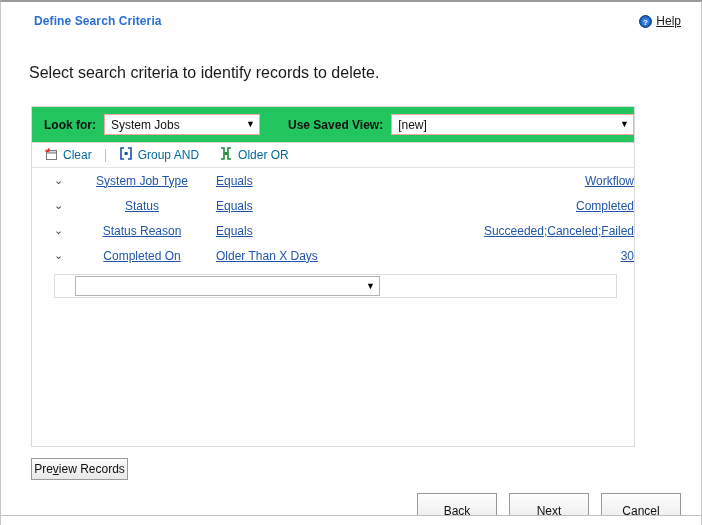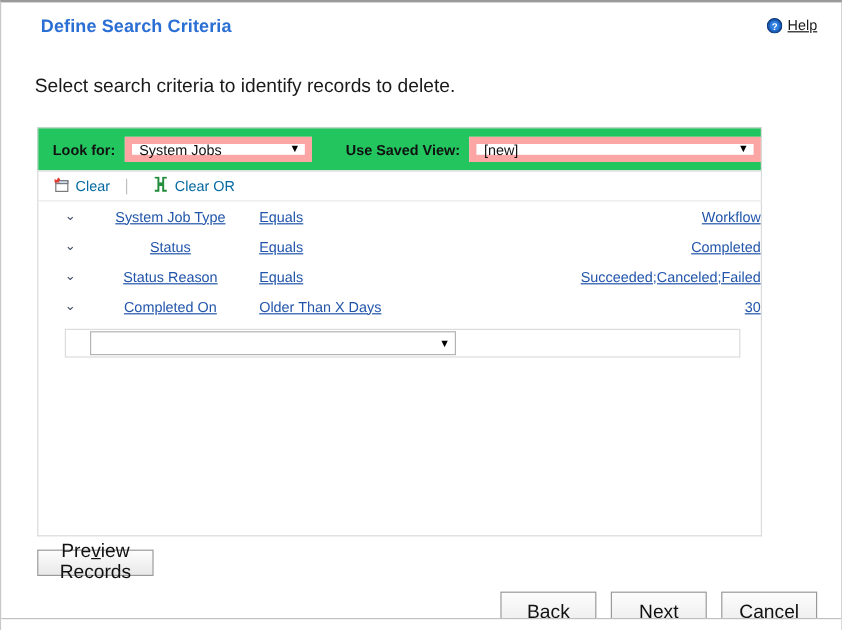--- a/index.html
+++ b/index.html
@@ -28,21 +28,21 @@
     border-right: 1px solid #c8c8c8;
     background: #ffffff;
     overflow: hidden;
   }
 
   
   #page-title {
     position: absolute;
     left: 33px;
     top: 12px;
-    font-size: 15px;
+    font-size: 12px;
     font-weight: bold;
     color: #2b6fd4;
     letter-spacing: 0.1px;
   }
   #help-link {
     position: absolute;
     right: 20px;
     top: 12px;
     display: flex;
     align-items: center;
@@ -81,21 +81,21 @@
   .bar-label {
     font-weight: bold;
     font-size: 12px;
     color: #111;
     white-space: nowrap;
   }
   .fauxselect {
     box-sizing: border-box;
     height: 21px;
     background: #ffffff;
-    border: 6px solid #fca5a5;
+    border: 1px solid #fca5a5;
     display: flex;
     align-items: center;
     justify-content: space-between;
     padding: 0 4px 0 6px;
     font-size: 12px;
     color: #111;
     cursor: pointer;
   }
   .fauxselect .caret {
     font-size: 9px;
@@ -201,21 +201,21 @@
     cursor: pointer;
   }
   #new-row-select .caret { font-size: 9px; color: #000; }
 
   
   .btn {
     box-sizing: border-box;
     background: linear-gradient(#fdfdfd, #e8e8e8);
     border: 1px solid #9a9a9a;
     font-family: "Liberation Sans", sans-serif;
-    font-size: 16px;
+    font-size: 12px;
     color: #111;
     text-align: center;
     cursor: pointer;
     display: flex;
     align-items: center;
     justify-content: center;
   }
   #preview-records-button {
     position: absolute;
     left: 30px;
@@ -285,30 +285,40 @@
           <rect x="2.5" y="3.5" width="10" height="9" fill="#ffffff" stroke="#7a7a7a" stroke-width="1"></rect>
           <rect x="2.5" y="3.5" width="10" height="2.5" fill="#c9dcf2" stroke="#7a7a7a" stroke-width="1"></rect>
           <path d="M6 5 L1.5 5 L1.5 2 L3 3.2 L4.6 1 L6.2 2.3 L4.9 4.2 Z" fill="#e03a2f"></path>
         </svg>
       </span>
       <span>Clear</span>
     </div>
 
     <div class="tool-sep"></div>
 
+    <div class="tool-btn">
+      <span>
+        <svg width="14" height="13" viewBox="0 0 14 13">
+          <path d="M5 1 L2 1 L2 12 L5 12" fill="none" stroke="#1d4fa8" stroke-width="1.6"></path>
+          <path d="M9 1 L12 1 L12 12 L9 12" fill="none" stroke="#1d4fa8" stroke-width="1.6"></path>
+          <rect x="5.6" y="5" width="3" height="3" fill="#1d4fa8"></rect>
+        </svg>
+      </span>
+      <span>Group AND</span>
+    </div>
 
     <div class="tool-btn" style="margin-left:8px;">
       <span>
         <svg width="14" height="13" viewBox="0 0 14 13">
           <path d="M2 1 L5 1 L5 12 L2 12" fill="none" stroke="#1f8a37" stroke-width="1.6"></path>
           <path d="M12 1 L9 1 L9 12 L12 12" fill="none" stroke="#1f8a37" stroke-width="1.6"></path>
           <rect x="5.6" y="5" width="3" height="3" fill="#1f8a37"></rect>
         </svg>
       </span>
-      <span>Clear OR</span>
+      <span>Older OR</span>
     </div>
   </div>
 
   <div id="criteria-grid">
 
     <div class="crit-row">
       <span class="chevron">⌄</span>
       <span class="crit-link col-field">System Job Type</span>
       <span class="crit-link col-op">Equals</span>
       <span class="crit-link col-val">Workflow</span>

